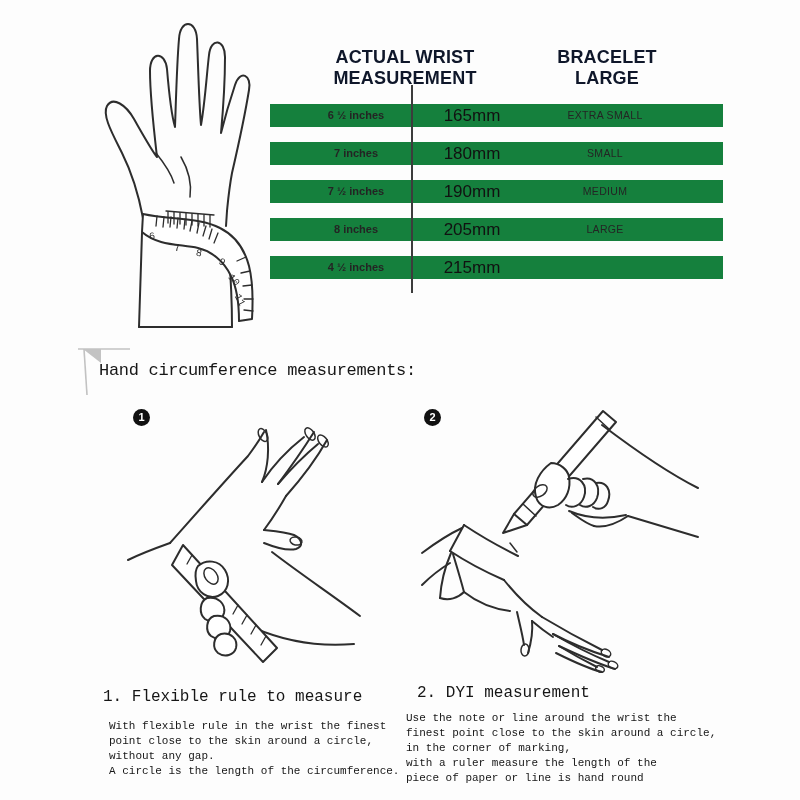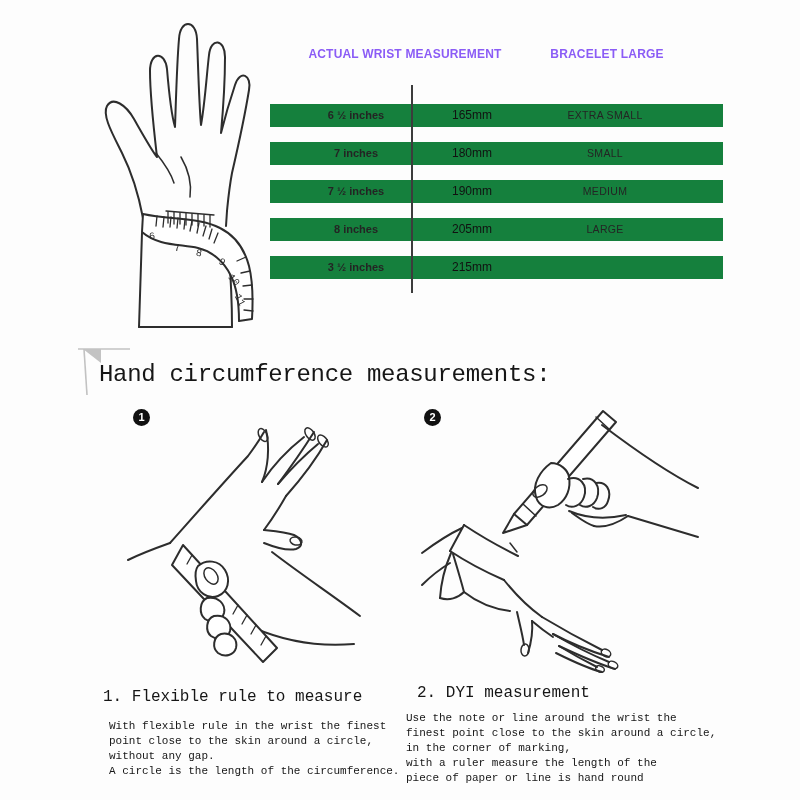--- a/index.html
+++ b/index.html
@@ -1,31 +1,31 @@
 <!DOCTYPE html>
 <html><head>
 <meta charset="utf-8">
 <style>
   html,body{margin:0;padding:0;}
   .screen{position:relative;width:800px;height:800px;background:#fdfdfd;overflow:hidden;
           font-family:"Liberation Sans",sans-serif;color:#1b1b1b;}
   .abs{position:absolute;}
 
   
-  .tbl-header{font-weight:bold;font-size:12px;letter-spacing:.2px;text-align:center;color:#8b5cf6;}
+  .tbl-header{font-weight:bold;font-size:18px;letter-spacing:.2px;text-align:center;color:#0f172a;}
   .band{left:270px;width:453px;height:23px;background:#15803d;}
   .band .cell{position:absolute;top:0;height:23px;line-height:23px;text-align:center;}
   .cell-in{left:16px;width:140px;font-weight:bold;font-size:11px;color:#242424;}
-  .cell-mm{left:132px;width:140px;font-size:12px;font-weight:400;color:#111;}
+  .cell-mm{left:132px;width:140px;font-size:17px;font-weight:400;color:#111;}
   .cell-sz{left:265px;width:140px;font-weight:normal;font-size:10.5px;letter-spacing:.3px;color:#242424;}
   .vline{left:411px;top:85px;width:2px;height:208px;background:#3c3c3c;z-index:3;}
 
   
   .mono{font-family:"Liberation Mono",monospace;color:#161616;}
-  .heading{font-size:24px;letter-spacing:-0.3px;white-space:nowrap;}
+  .heading{font-size:17px;letter-spacing:-0.3px;white-space:nowrap;}
   .caption{font-size:16px;white-space:nowrap;}
   .para{font-size:11px;line-height:15px;white-space:pre-line;}
 
   .marker{width:17px;height:17px;border-radius:50%;background:#111;color:#fff;
           font-size:11px;font-weight:bold;text-align:center;line-height:17px;
           font-family:"Liberation Sans",sans-serif;}
 
   svg{display:block;}
   .ln{fill:none;stroke:#2d2d2d;stroke-width:2;stroke-linecap:round;stroke-linejoin:round;}
   .lnw{fill:#ffffff;stroke:#2d2d2d;stroke-width:2;stroke-linecap:round;stroke-linejoin:round;}
@@ -113,21 +113,21 @@
     <span class="cell cell-in">7 ½ inches</span>
     <span class="cell cell-mm">190mm</span>
     <span class="cell cell-sz">MEDIUM</span>
   </div>
   <div class="abs band" style="top:218px;">
     <span class="cell cell-in">8 inches</span>
     <span class="cell cell-mm">205mm</span>
     <span class="cell cell-sz">LARGE</span>
   </div>
   <div class="abs band" style="top:256px;">
-    <span class="cell cell-in">3 ½ inches</span>
+    <span class="cell cell-in">4 ½ inches</span>
     <span class="cell cell-mm">215mm</span>
   </div>
 
   <div class="abs" style="left:74px;top:341px;">
     <svg width="62" height="58" viewBox="0 0 62 58">
       <path class="flag-line" d="M4,8 L56,8"></path>
       <polygon class="flag-tri" points="9,8 27,8 27,22"></polygon>
       <path class="flag-line" d="M10,8 L13,54"></path>
     </svg>
   </div>

